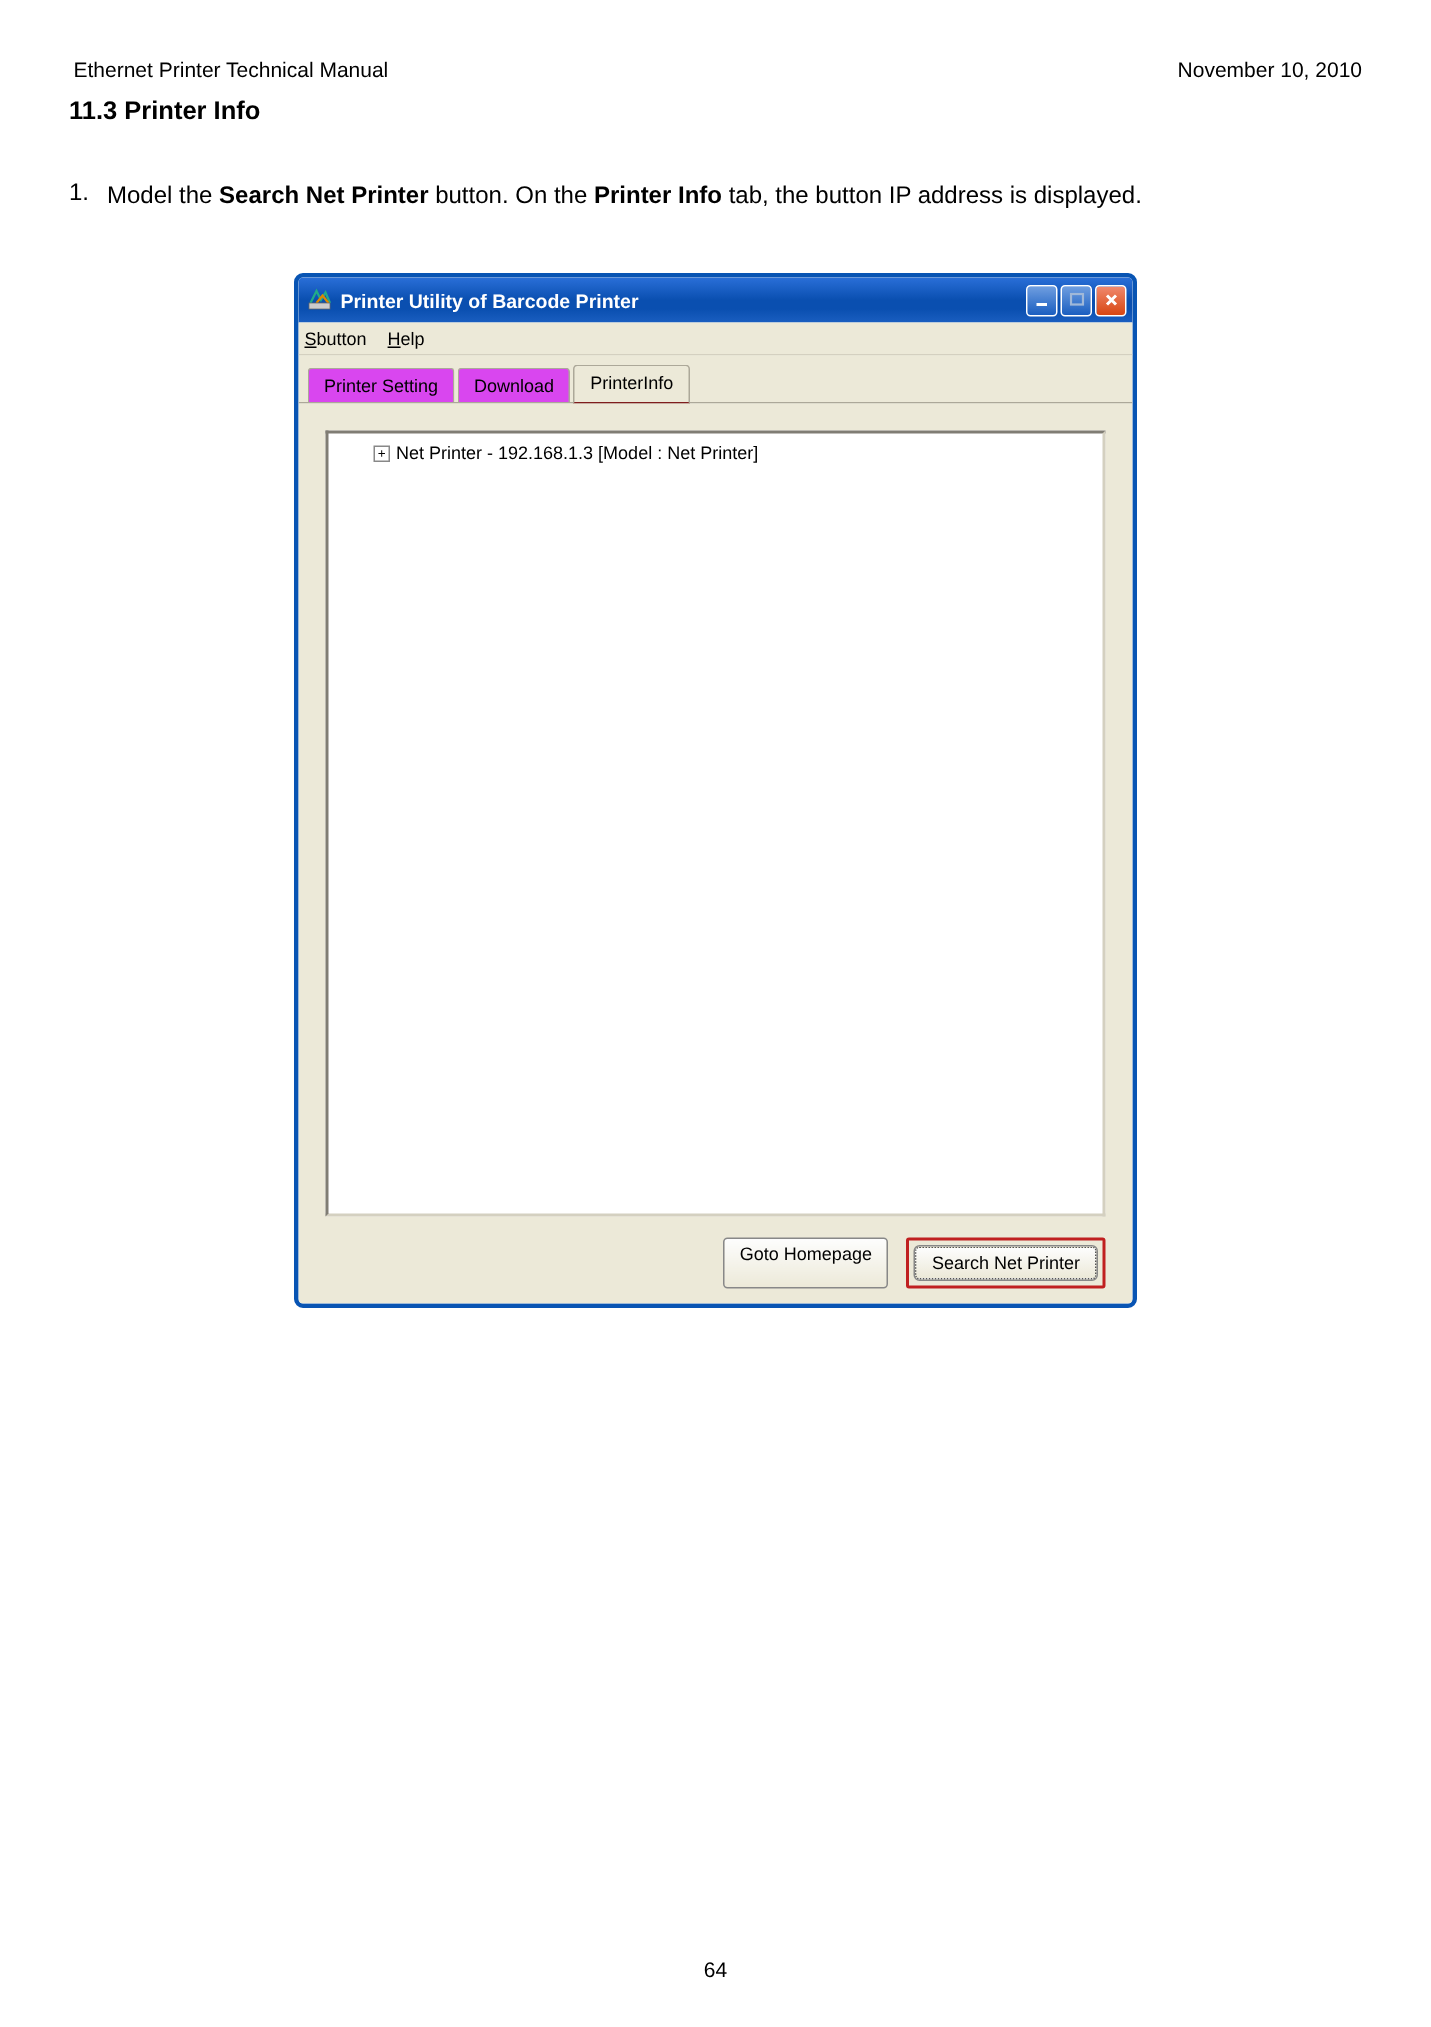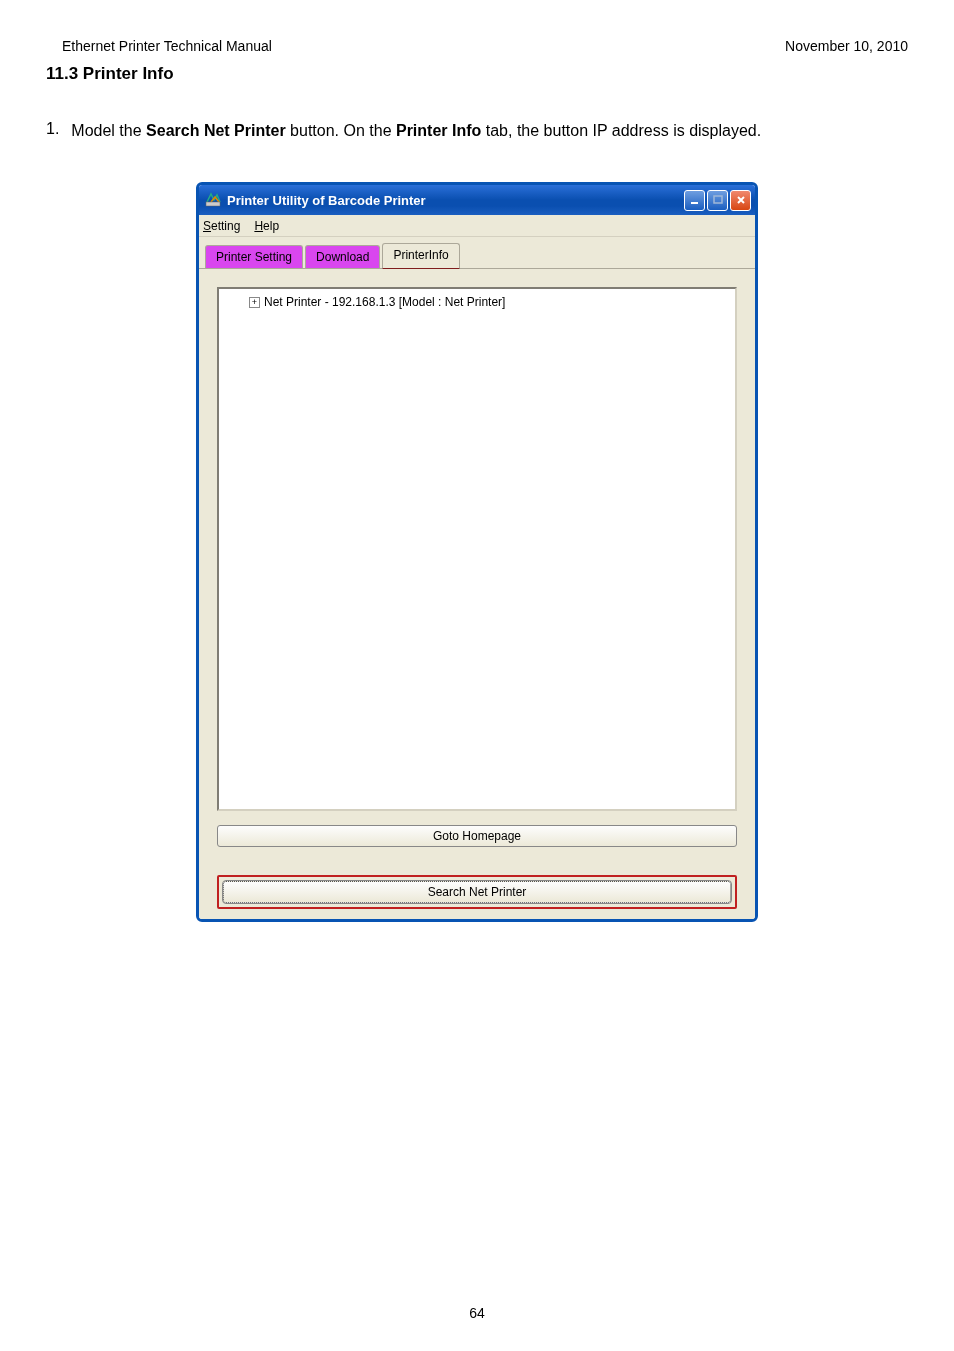--- a/index.html
+++ b/index.html
@@ -11,21 +11,21 @@
       width: 954px;
       height: 1351px;
       background: #ffffff;
       font-family: Arial, Helvetica, sans-serif;
       color: #000000;
       position: relative;
     }
     .page-header {
       display: flex;
       justify-content: space-between;
-      padding: 38px 46px 0 62px;
+      padding: 38px 46px 0 49px;
       font-size: 14px;
     }
     .section-heading {
       padding: 10px 72px 0 46px;
       font-size: 17px;
       font-weight: bold;
     }
     .instruction {
       padding: 36px 46px 0 46px;
       font-size: 16px;
@@ -169,23 +169,22 @@
       display: flex;
       align-items: center;
       justify-content: center;
       font-size: 9px;
       line-height: 1;
       background: #fff;
     }
     .button-row {
       display: flex;
       justify-content: flex-end;
-      gap: 28px;
+      gap: 12px;
       margin-top: 14px;
-      flex-direction: column;
     }
     .winbutton {
       font-size: 12px;
       padding: 3px 10px;
       border: 1px solid #888;
       background: linear-gradient(to bottom, #fdfdfd, #ece9d8);
       border-radius: 3px;
       min-width: 102px;
       text-align: center;
     }
@@ -250,21 +249,21 @@
       </div>
       <div class="ctrl-btn ctrl-close">
         <svg width="10" height="10" viewBox="0 0 10 10">
             <path d="M2 2 L8 8 M8 2 L2 8" stroke="#fff" stroke-width="2"></path>
           </svg>
       </div>
     </div>
   </div>
 
   <div class="menubar">
-    <span><u>S</u><span>etting</span></span>
+    <span><u>S</u><span>button</span></span>
     <span><u>H</u><span>elp</span></span>
   </div>
 
   <div class="tabbar">
     <div class="tab inactive">Printer Setting</div>
     <div class="tab inactive">Download</div>
     <div class="tab active">PrinterInfo</div>
   </div>
 
   <div class="tab-content">

